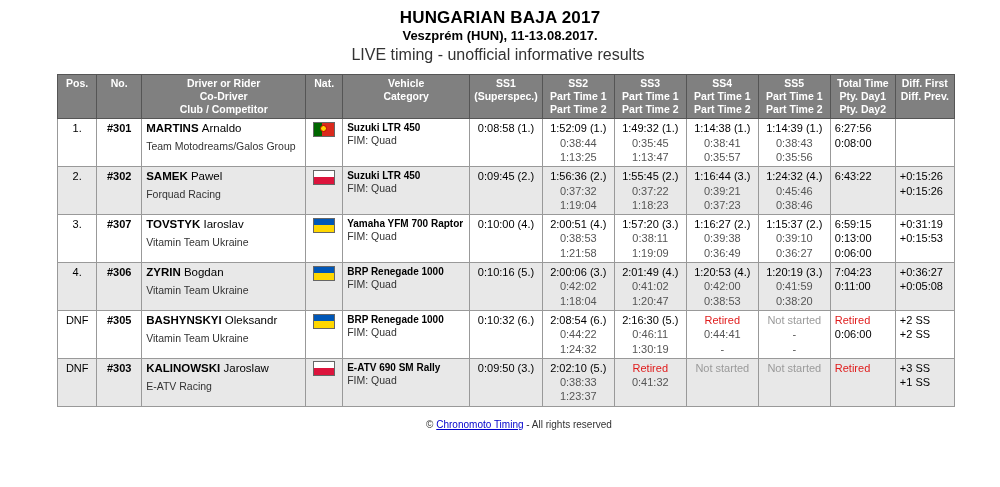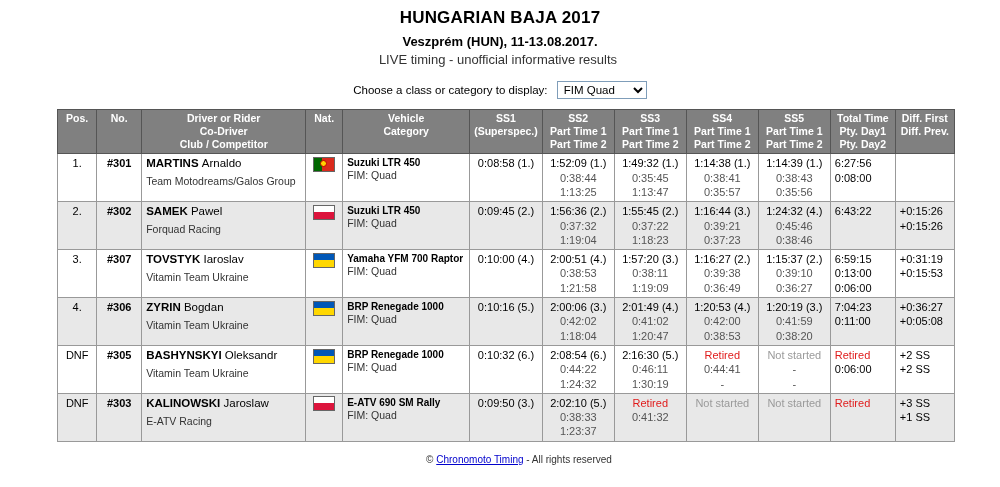--- a/index.html
+++ b/index.html
@@ -26,25 +26,25 @@
     color: #000;
     letter-spacing: 0.2px;
     margin: 0;
     padding-top: 2px;
   }
   .subtitle {
     text-align: center;
     font-size: 13px;
     font-weight: bold;
     color: #000;
-    margin: 6px 0 0 0;
+    margin: 0 0 0 0;
   }
   .live-note {
     text-align: center;
-    font-size: 13px;
+    font-size: 16px;
     color: #333;
     margin: 3px 4px 0 0;
   }
   .chooser {
     text-align: center;
     margin-top: 14px;
     font-size: 11.5px;
     color: #000;
   }
   .chooser label {
@@ -195,26 +195,20 @@
 </style>
 </head>
 <body>
 
 <div class="page">
 
   <h1 class="title">HUNGARIAN BAJA 2017</h1>
   <div class="subtitle">Veszprém (HUN), 11-13.08.2017.</div>
   <div class="live-note">LIVE timing - unofficial informative results</div>
 
-  <div class="chooser">
-    <label>Choose a class or category to display:</label>
-    <select>
-      <option>FIM Quad</option>
-    </select>
-  </div>
 
   <div class="table-wrap">
     <table class="results">
       <thead>
         <tr>
           <th>Pos.</th>
           <th>No.</th>
           <th class="left-head">
             <span class="sub-line">Driver or Rider</span>
             <span class="sub-line">Co-Driver</span>

